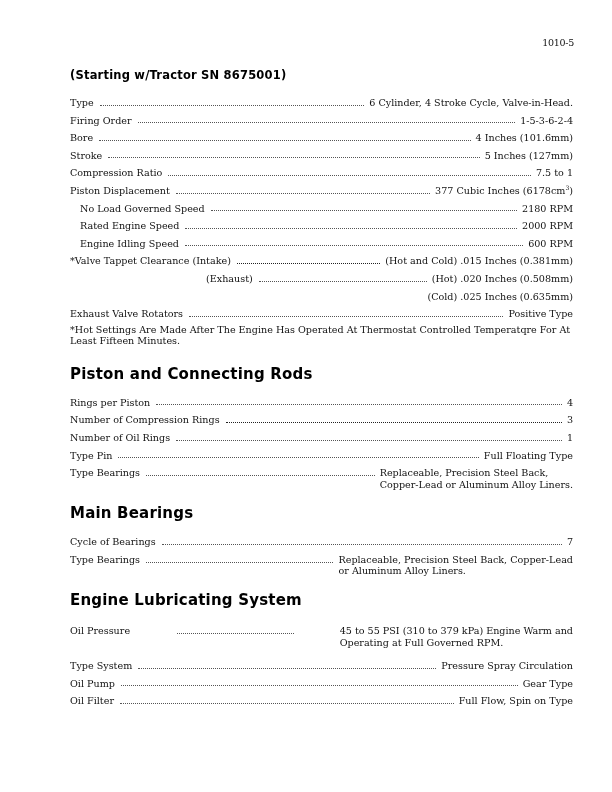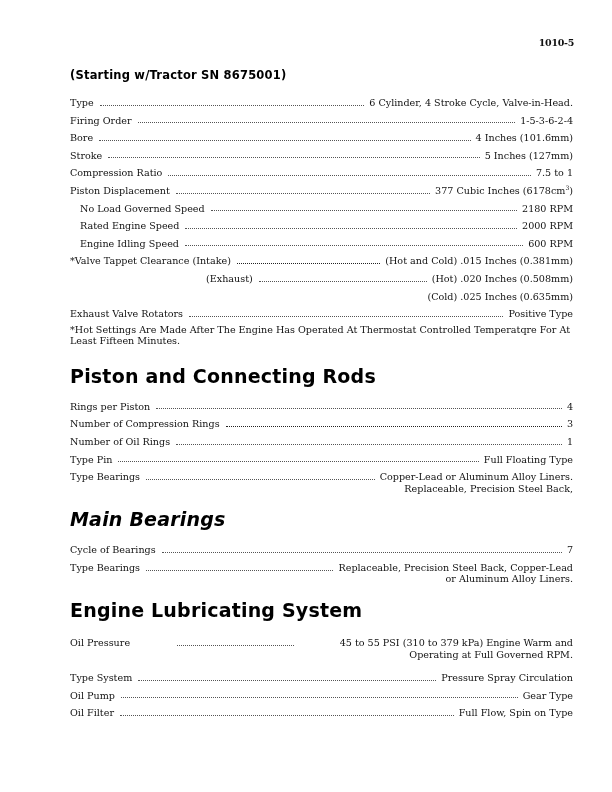--- a/index.html
+++ b/index.html
@@ -1,28 +1,28 @@
 <!DOCTYPE html>
 <html><head>
 <meta charset="utf-8">
 <style>
   html, body { margin: 0; padding: 0; background: #fff; }
   body { width: 612px; height: 792px; position: relative; overflow: hidden; color: #111;
          font-family: "DejaVu Serif", "Liberation Serif", serif; }
-  .page-num { position: absolute; top: 37px; right: 38px; font-size: 9.5px; letter-spacing: -0.3px; font-weight: bold; }
+  .page-num { position: absolute; top: 37px; right: 38px; font-size: 9.5px; letter-spacing: -0.3px; }
   .content { position: absolute; left: 70px; width: 503px; top: 68px; }
   h2 { font-family: "DejaVu Sans", "Liberation Sans", sans-serif; font-weight: bold; margin: 0; color: #000; }
   h2.sub { font-size: 11.5px; margin-top: 0; margin-bottom: 9px; letter-spacing: 0.2px; }
-  h2.sec { font-size: 19px; margin-top: 19px; margin-bottom: 8px; letter-spacing: 0.2px; }
+  h2.sec { font-size: 15px; margin-top: 19px; margin-bottom: 8px; letter-spacing: 0.2px; }
   .row { display: flex; align-items: flex-end; font-size: 9.6px; line-height: 11.6px; height: 17.6px; white-space: nowrap; }
   .row.two { height: auto; align-items: flex-start; margin-bottom: 6px; }
   .row .lbl { flex: 0 0 auto; padding-right: 6px; }
   .row .lead { flex: 1 1 auto; border-bottom: 1px dotted #555; margin-bottom: 3px; min-width: 10px; }
   .row.two .lead { margin-top: 8px; margin-bottom: 0; align-self: flex-start; }
-  .row .val { flex: 0 0 auto; padding-left: 5px; text-align: right; }
+  .row .val { flex: 0 0 auto; padding-left: 5px; }
   .row.two .val { white-space: normal; }
   .indent .lbl { padding-left: 10px; }
   .plain { font-size: 9.6px; height: 17.6px; display: flex; align-items: flex-end; }
   .right-only { justify-content: flex-end; text-align: right; }
   .note { font-size: 9.6px; line-height: 11px; margin-top: 4px; }
   .tap-exh .lbl { padding-left: 136px; }
   sup { font-size: 6px; vertical-align: 4px; }
 </style>
 </head>
 <body>
@@ -121,28 +121,28 @@
     </div>
     <div class="row">
       <span class="lbl">Type Pin</span>
       <span class="lead"></span>
       <span class="val">Full Floating Type</span>
     </div>
     <div class="row two" style="margin-top:6px;">
       <span class="lbl">Type Bearings</span>
       <span class="lead"></span>
       <span class="val">
+        <div>Replaceable, Precision Steel Back,</div>
         <div>Copper-Lead or Aluminum Alloy Liners.</div>
-        <div>Replaceable, Precision Steel Back,</div>
       </span>
     </div>
   </section>
 
   <section>
-    <h2 class="sec" style="margin-top:14px;font-style:italic;">Main Bearings</h2>
+    <h2 class="sec" style="margin-top:14px;">Main Bearings</h2>
     <div class="row">
       <span class="lbl">Cycle of Bearings</span>
       <span class="lead"></span>
       <span class="val">7</span>
     </div>
     <div class="row two" style="margin-top:6px;">
       <span class="lbl">Type Bearings</span>
       <span class="lead"></span>
       <span class="val">
         <div>Replaceable, Precision Steel Back, Copper-Lead</div>

